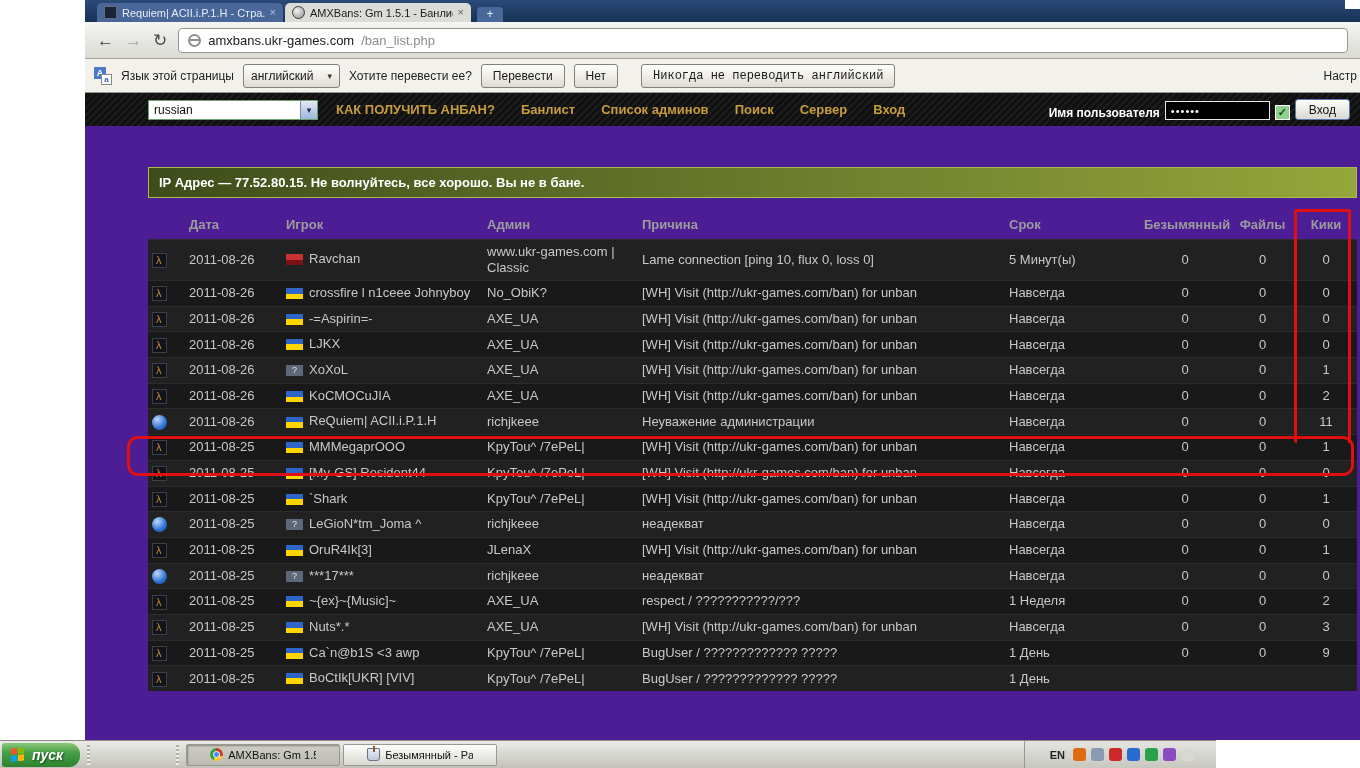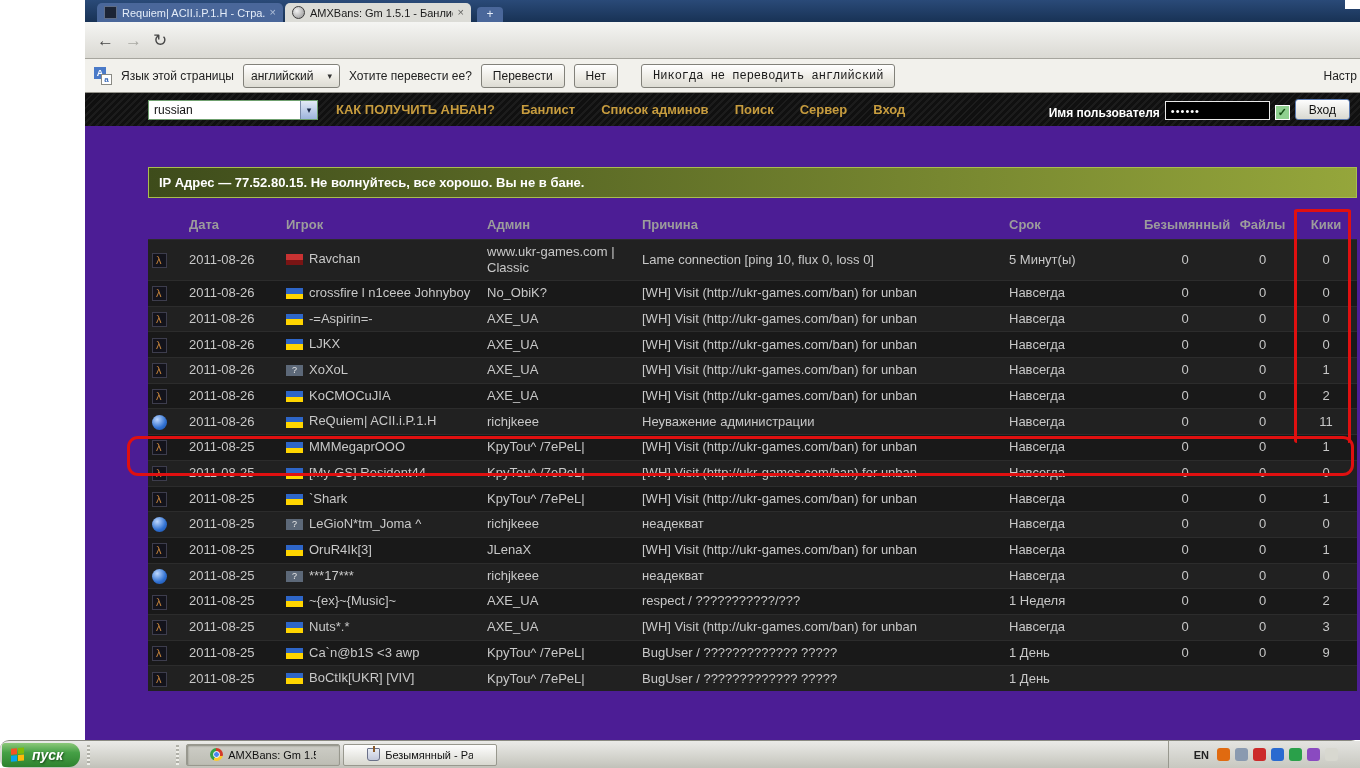--- a/index.html
+++ b/index.html
@@ -75,21 +75,21 @@
   .flag.red{background:linear-gradient(#c83232 0 55%,#7a1414 55%);}
   .flag.q{background:#5c6878;}
   .pname{vertical-align:middle;}
 
   
   .ann{position:absolute;border:3px solid #e01010;pointer-events:none;z-index:20;background:transparent;}
   .ann-kicks{left:1294px;top:209px;width:57px;height:234px;border-bottom:none;border-radius:3px;}
   .ann-row{left:127px;top:436px;width:1227px;height:40px;border-radius:11px;}
 
   
-  .taskbar{position:absolute;left:0;bottom:0;width:1360px;height:28px;background:linear-gradient(#ebebe8,#cfcfc8 70%,#c1c1b9);border-top:1px solid #8a8a82;display:flex;align-items:center;gap:5px;z-index:30;border-radius:9px;}
+  .taskbar{position:absolute;left:0;bottom:0;width:1216px;height:28px;background:linear-gradient(#ebebe8,#cfcfc8 70%,#c1c1b9);border-top:1px solid #8a8a82;display:flex;align-items:center;gap:5px;z-index:30;}
   .start{height:24px;margin-left:2px;padding:0 17px 0 9px;background:linear-gradient(#8cc87a,#46a046 40%,#2e822e);border-radius:3px 11px 11px 3px;color:#fff;font-weight:bold;font-style:italic;font-size:14px;display:flex;align-items:center;gap:6px;text-shadow:1px 1px 2px #1a4a1a;flex:none;}
   .winflag{width:15px;height:14px;display:grid;grid-template-columns:6px 6px;grid-template-rows:6px 6px;gap:1px;transform:skewY(-6deg);flex:none;}
   .winflag i{display:block;}
   .winflag i:nth-child(1){background:#f35325;}
   .winflag i:nth-child(2){background:#81bc06;}
   .winflag i:nth-child(3){background:#05a6f0;}
   .winflag i:nth-child(4){background:#ffba08;}
   .grip{width:3px;height:20px;margin:0 2px;background:repeating-linear-gradient(#b0b0a8 0 2px,#eeeee8 2px 4px);flex:none;}
   .qlspace{width:72px;height:100%;flex:none;}
   .tasklist{display:flex;gap:3px;}
@@ -126,20 +126,25 @@
           </div>
         </div>
       <div class="newtab">+</div>
       <div class="corner-box"></div>
     </div>
 
     <div class="toolbar">
       <span class="navbtn back">←</span>
       <span class="navbtn fwd">→</span>
       <span class="navbtn reload">↻</span>
+      <div class="addressbar">
+        <span class="globe"></span>
+        <span class="host">amxbans.ukr-games.com</span>
+          <span class="path">/ban_list.php</span>
+      </div>
     </div>
 
     <div class="translatebar">
       <span class="tricon">
           <span class="b1">A</span>
           <span class="b2">a</span>
         </span>
       <span>Язык этой страницы</span>
       <span class="xpbtn dd">
         <span>английский</span>

